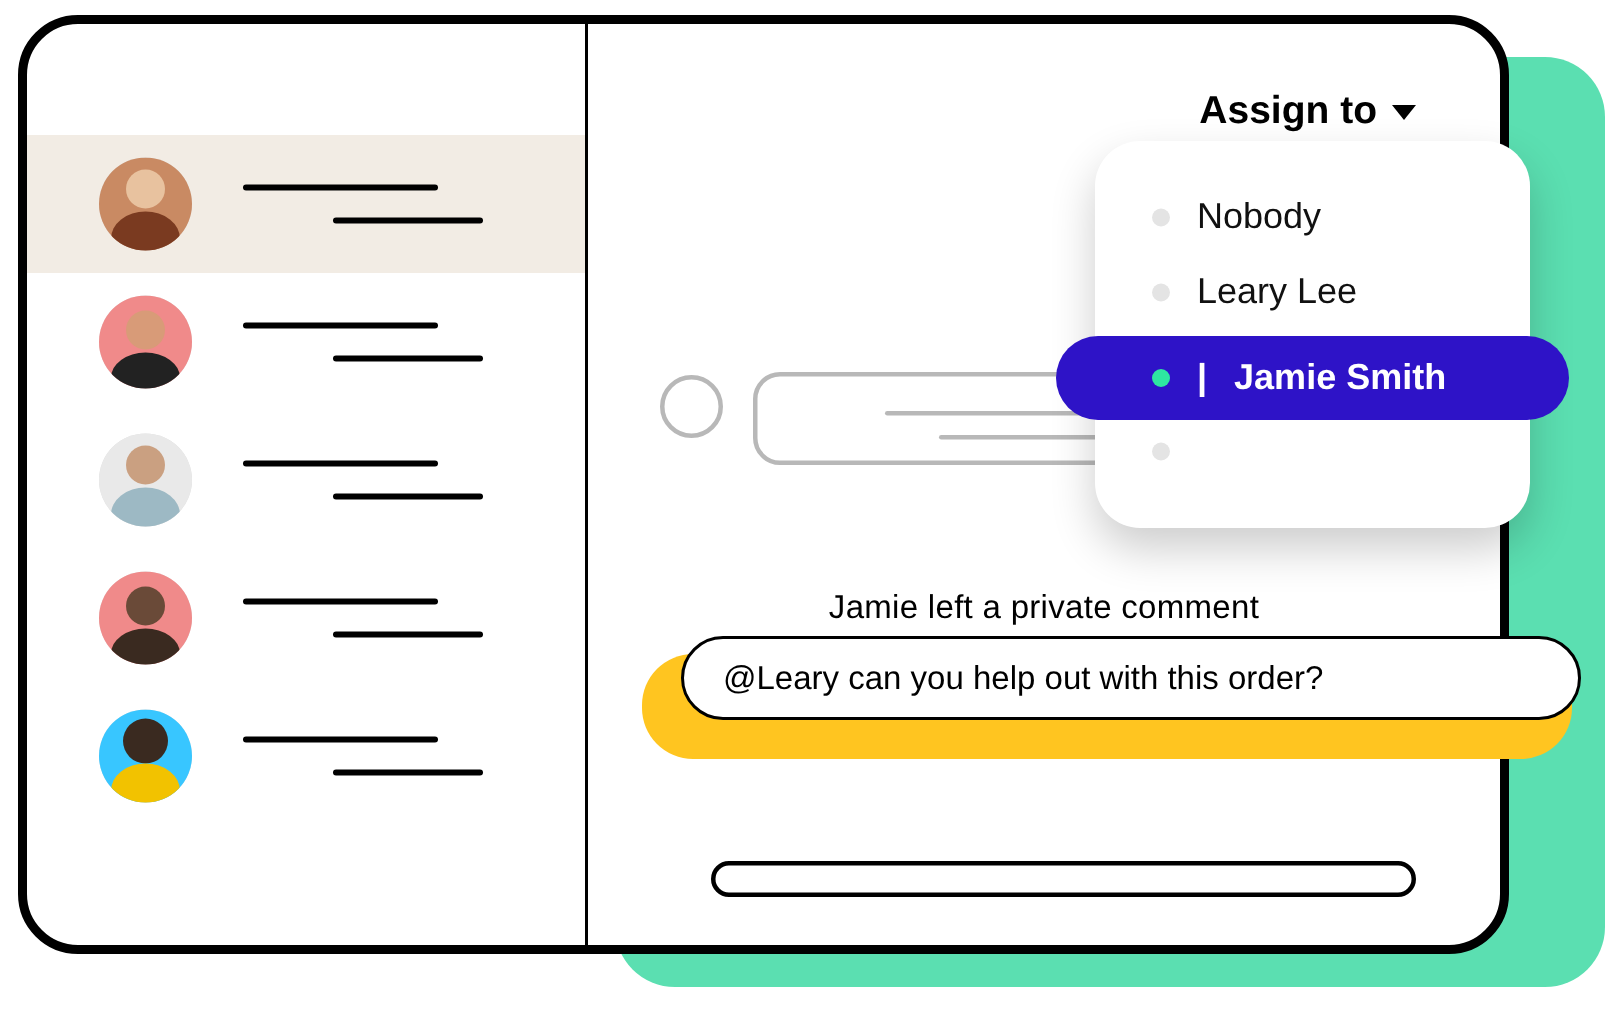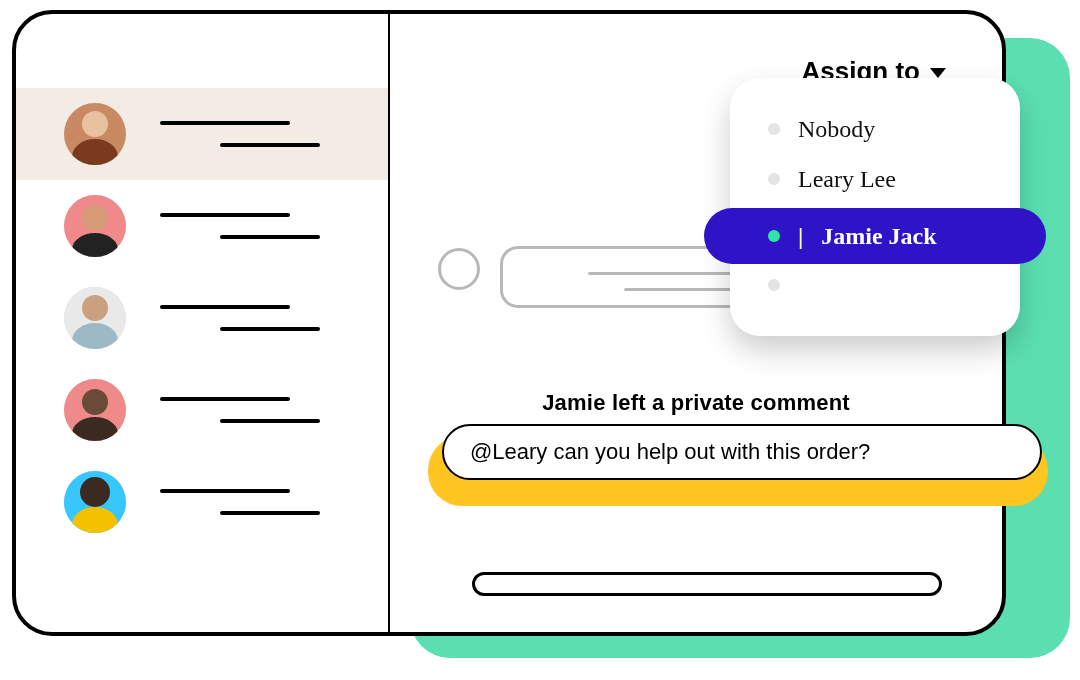--- a/index.html
+++ b/index.html
@@ -24,21 +24,21 @@
   }
 
   
   .app-frame {
     position: absolute;
     left: 12px;
     top: 10px;
     width: 994px;
     height: 626px;
     background: #ffffff;
-    border: 4px solid #000000;
+    border: 6px solid #000000;
     border-radius: 40px;
     overflow: hidden;
     display: flex;
   }
 
   
   .sidebar {
     width: 374px;
     min-width: 374px;
     height: 100%;
@@ -130,47 +130,46 @@
   .wire-l1 { left: 150px; top: 26px; width: 170px; }
   .wire-l2 { left: 186px; top: 42px; width: 200px; }
 
   
   .private-label {
     position: absolute;
     top: 376px;
     left: 0; right: 0;
     text-align: center;
     font-size: 22px;
-    font-weight: 700;
+    font-weight: 400;
     letter-spacing: 0.2px;
     color: #000;
   }
 
   
   .input-bar {
     position: absolute;
     left: 82px;
     top: 558px;
     width: 470px;
     height: 24px;
     border: 3.5px solid #000;
     border-radius: 16px;
   }
 
   
   .assign-popover {
     position: absolute;
     left: 730px;
-    top: 78px;
+    top: 94px;
     width: 290px;
     background: #ffffff;
     border-radius: 30px;
     box-shadow: 0 14px 30px rgba(0,0,0,0.20);
     padding: 26px 0;
-    font-family: Liberation Serif, serif;
   }
   .assign-item {
     height: 50px;
     display: flex;
     align-items: center;
     padding-left: 38px;
     gap: 18px;
     font-size: 24px;
     font-weight: 500;
     color: #111;
@@ -212,21 +211,21 @@
     position: absolute;
     left: -10px;
     top: 12px;
     width: 620px;
     height: 70px;
     background: #ffc520;
     border-radius: 34px;
   }
   .comment-pill {
     position: absolute;
-    left: 4px; top: 0;
+    left: 16px; top: 0;
     width: 600px;
     height: 56px;
     background: #ffffff;
     border: 2.5px solid #000;
     border-radius: 30px;
     display: flex;
     align-items: center;
     padding-left: 26px;
     font-size: 22px;
     font-weight: 500;
@@ -326,21 +325,21 @@
     <span class="dot"></span>
     <span>Leary Lee</span>
   </div>
   <div style="height:56px"></div>
   <div class="assign-item">
     <span class="dot"></span>
   </div>
 
   <div class="assign-selected">
     <span class="dot"></span>
-|   <span>Jamie Jack</span>
+|   <span>Jamie Smith</span>
   </div>
 </div>
 
 <div class="comment-wrap">
   <div class="comment-shadow"></div>
   <div class="comment-pill">
     <span>@Leary can you help out with this order?</span>
   </div>
 </div>
 

